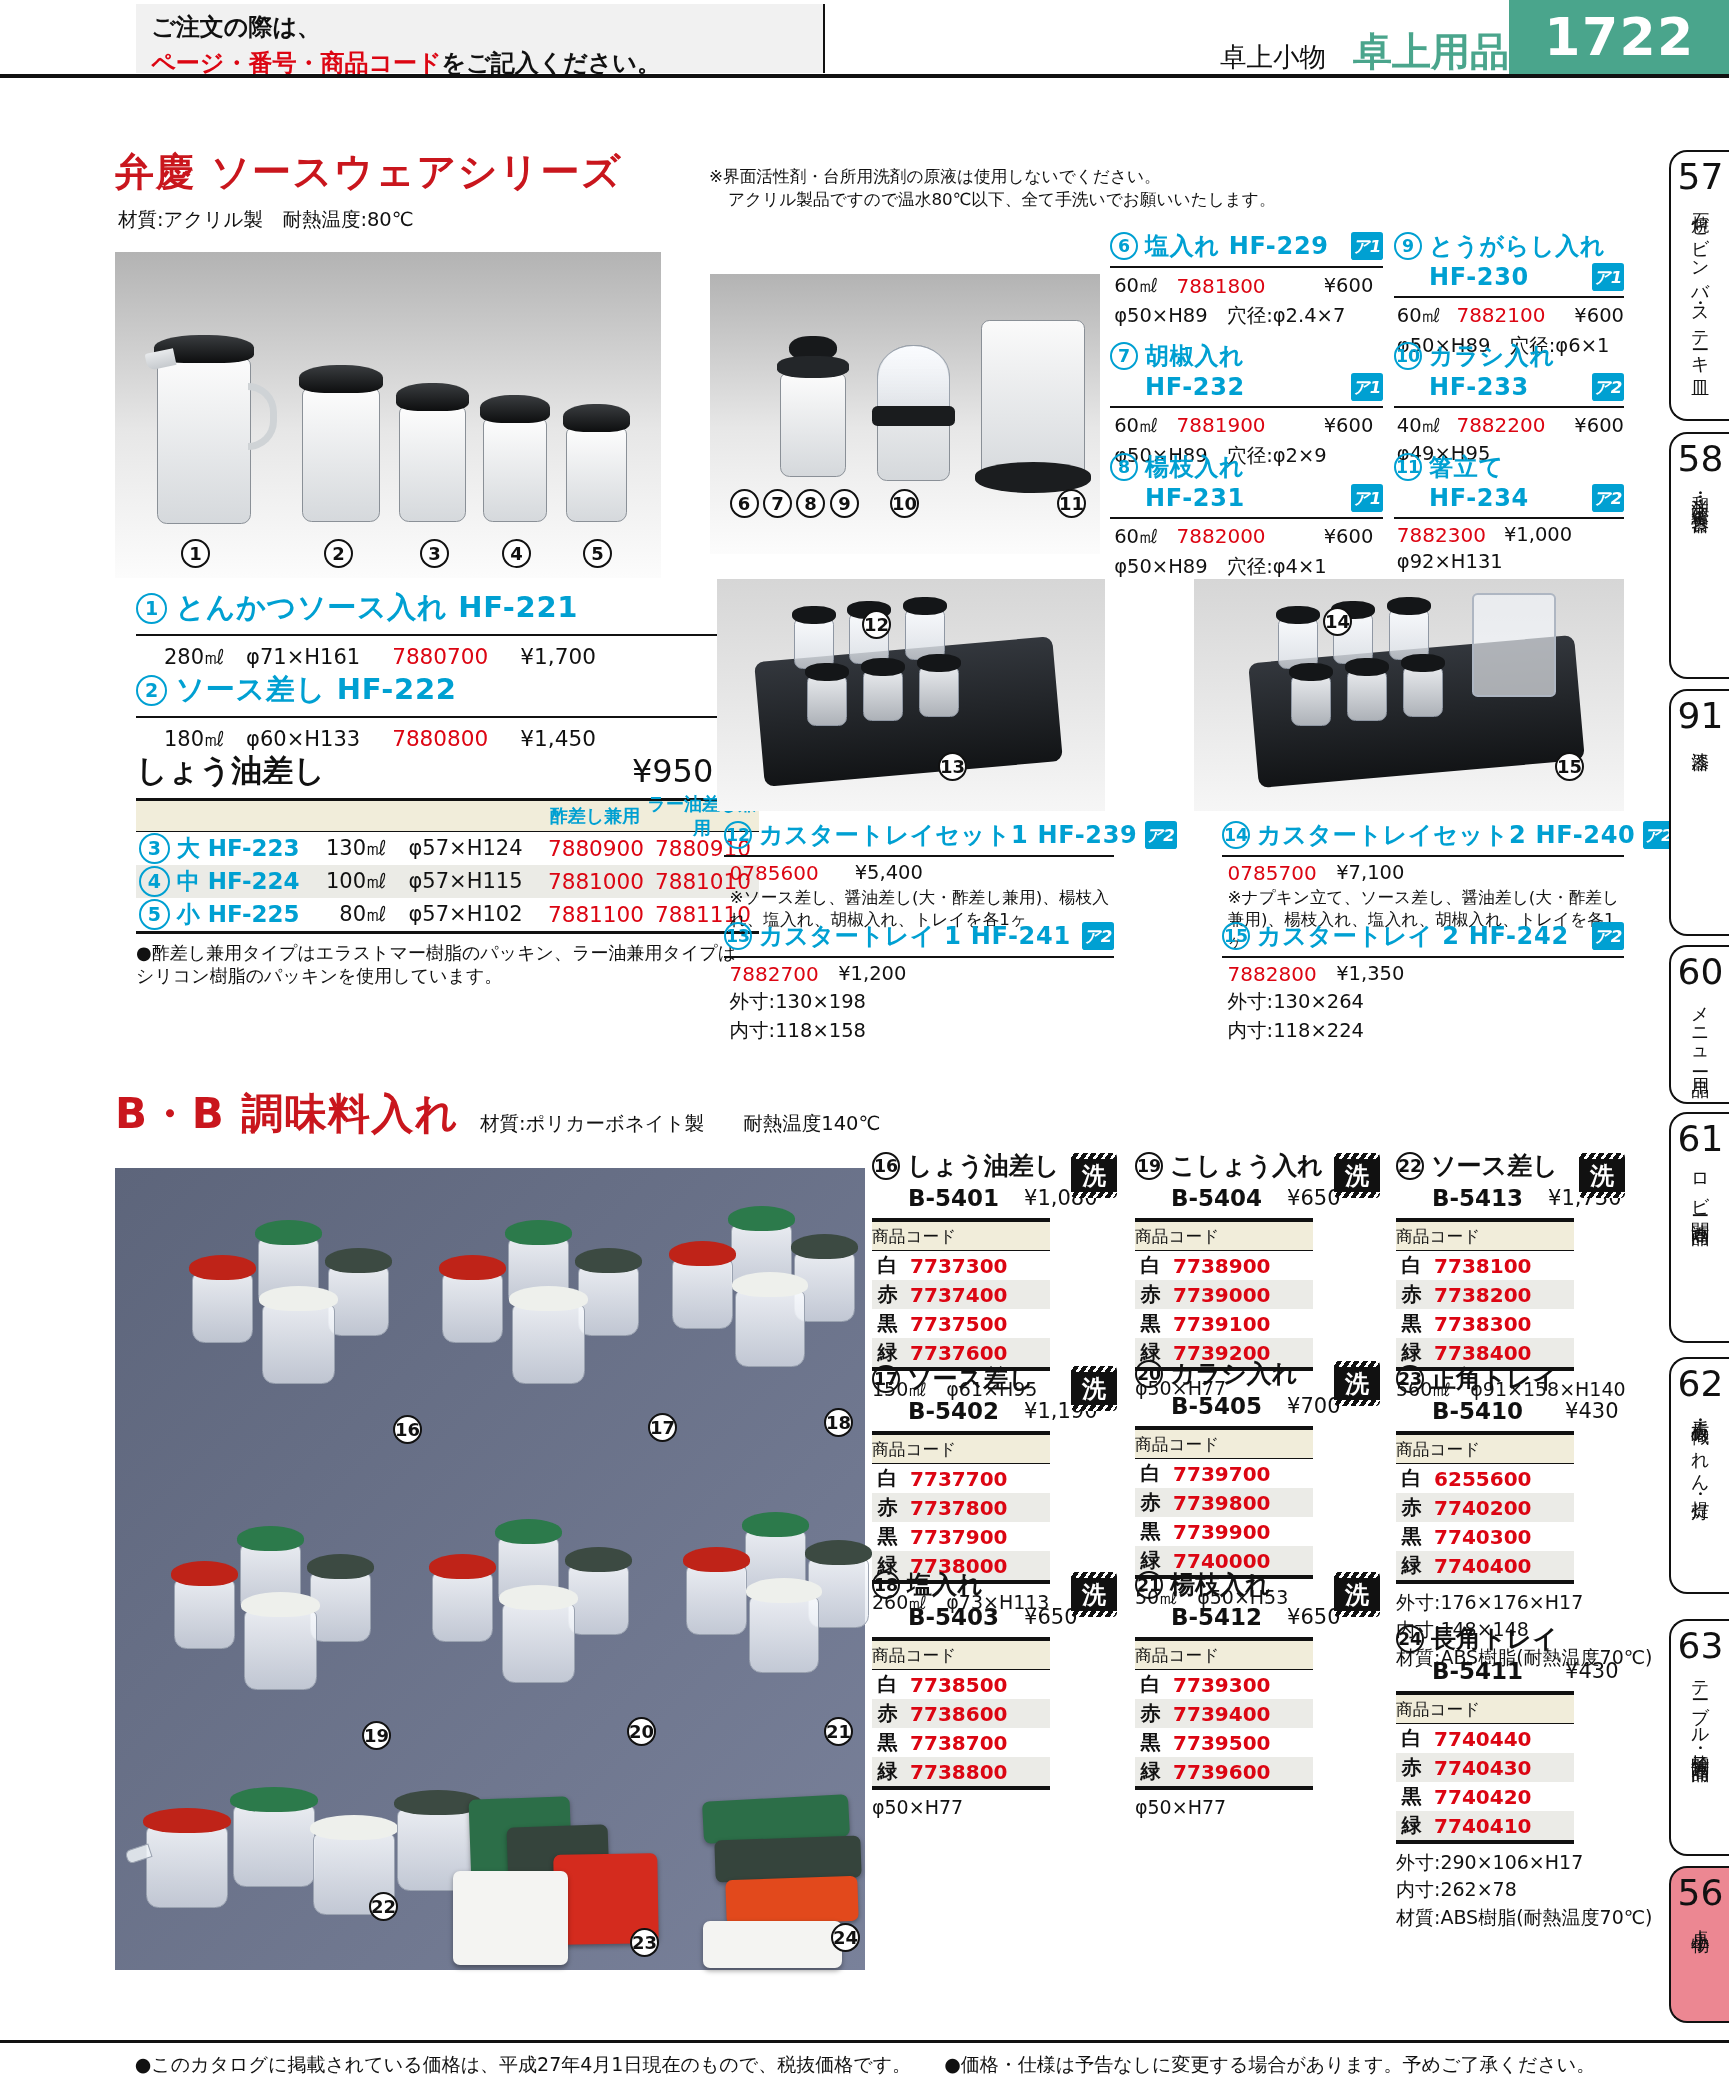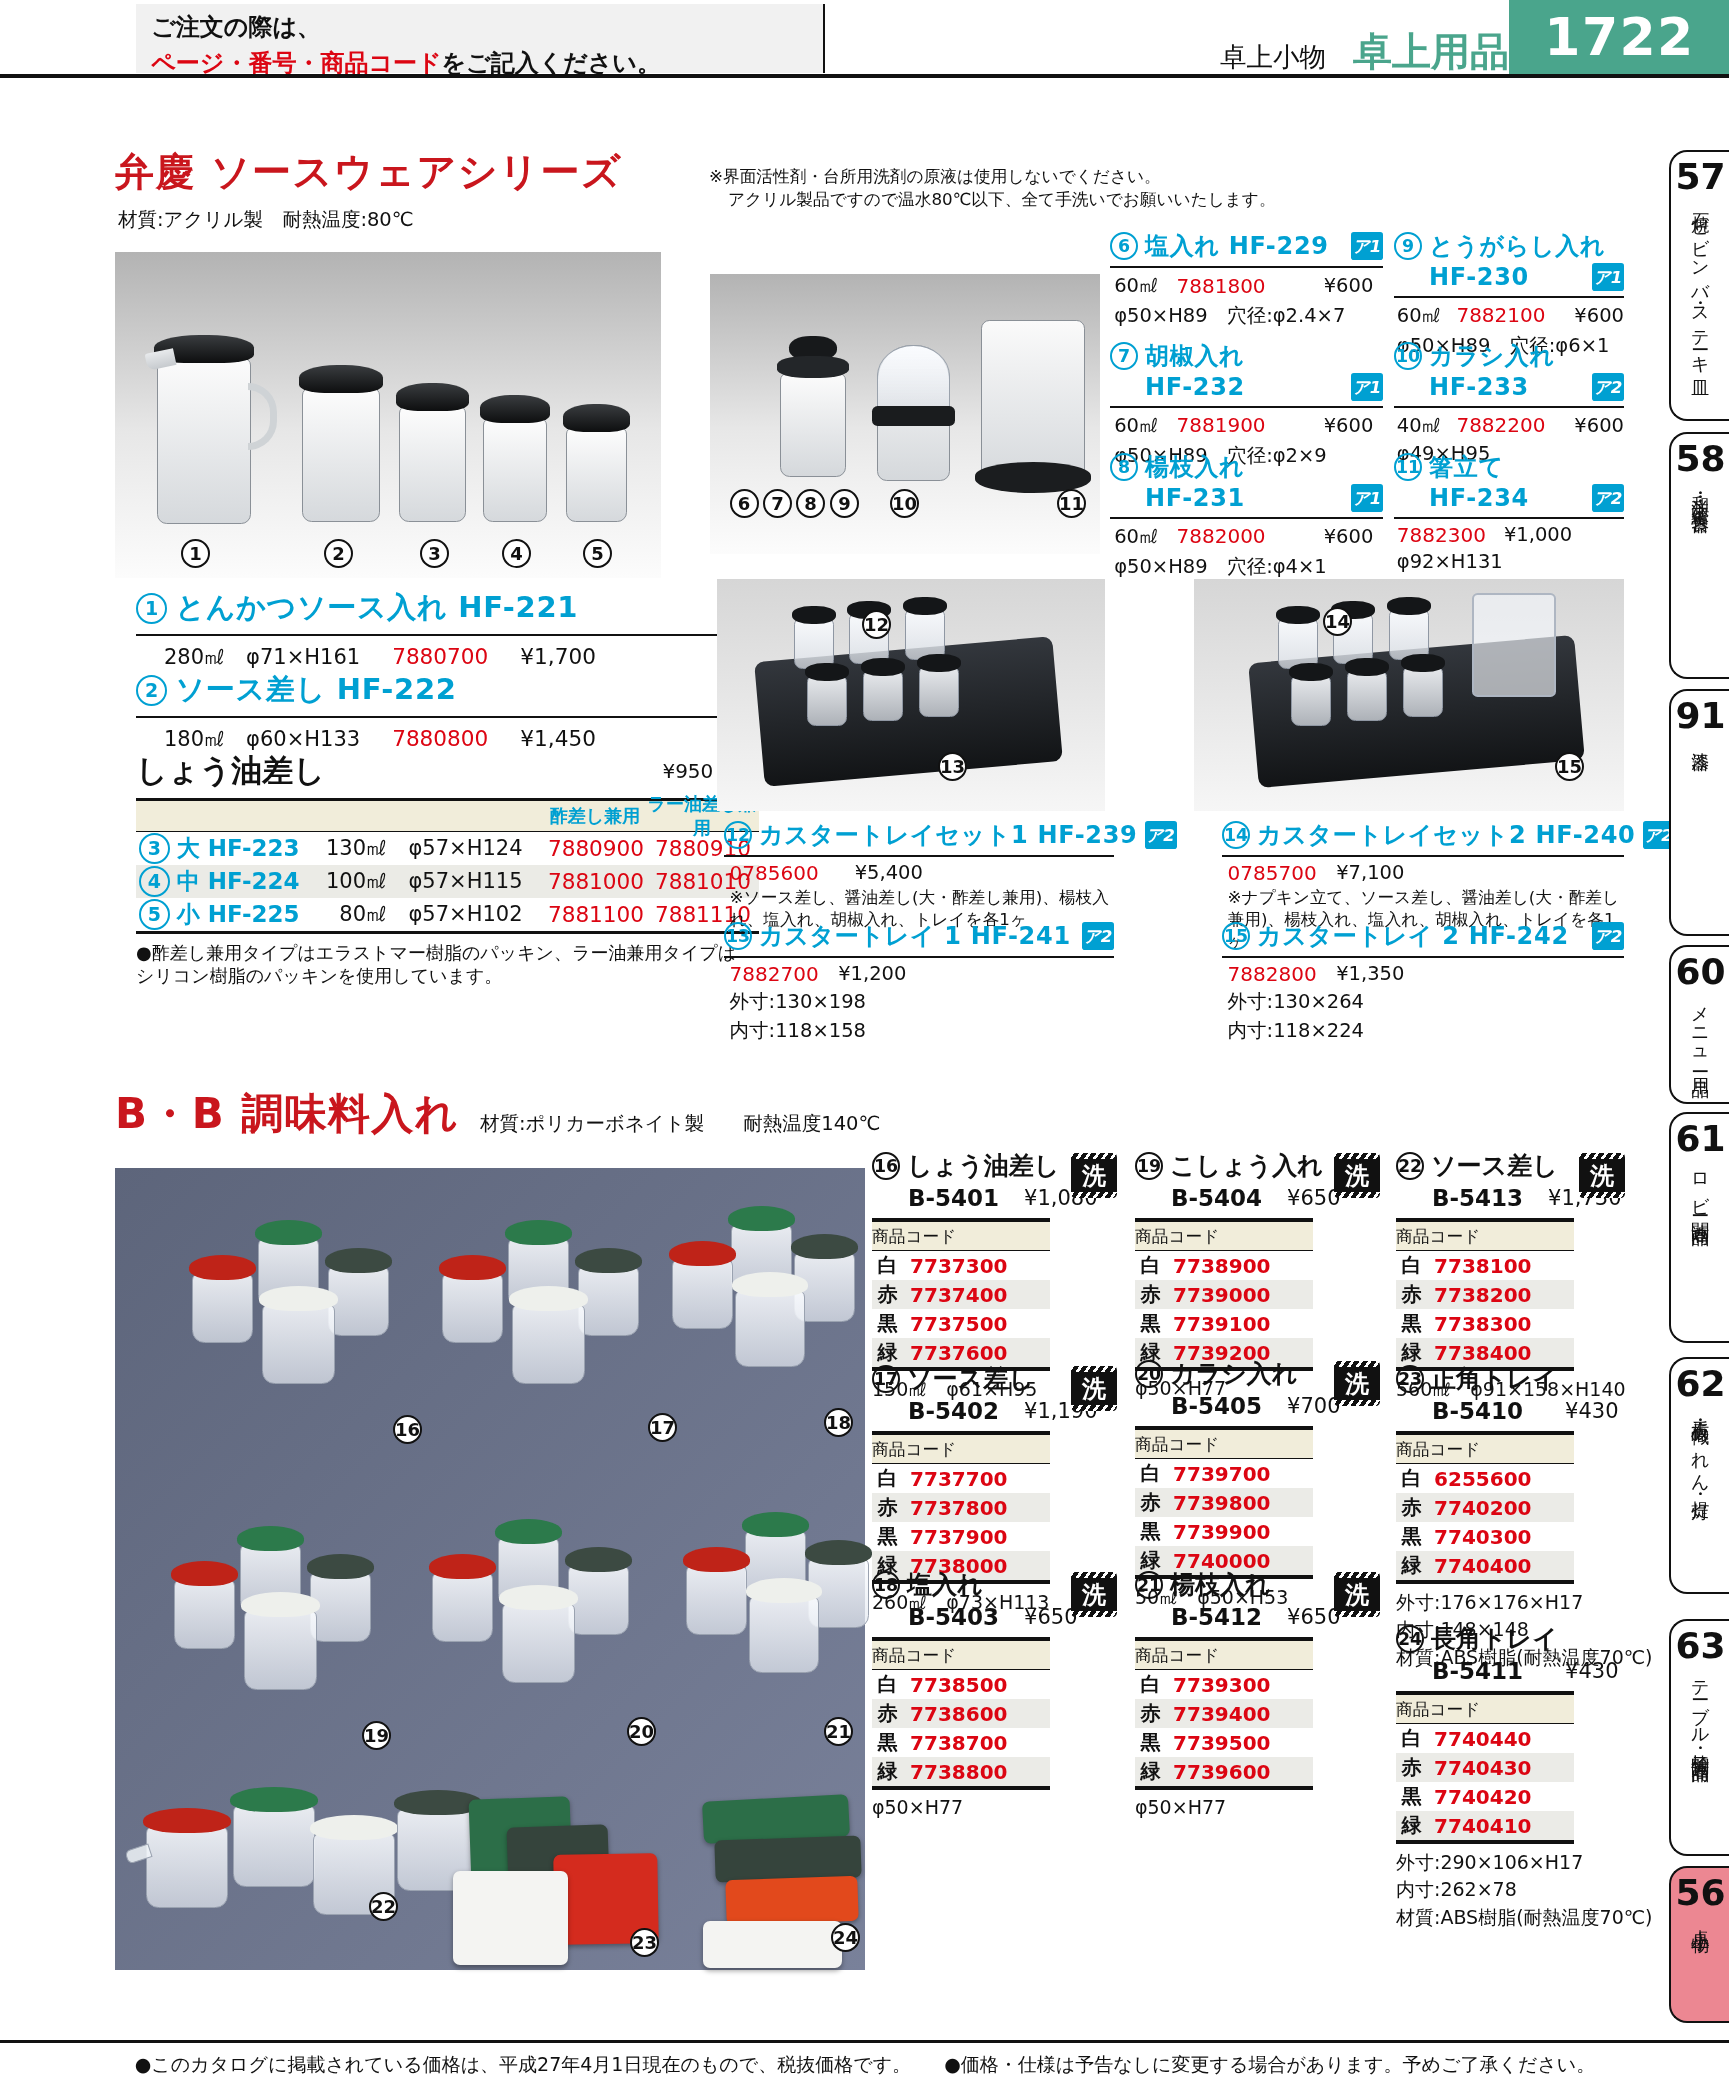--- a/index.html
+++ b/index.html
@@ -76,21 +76,21 @@
 .bbp{font-size:21px}
 .bbs{font-size:19px;margin-top:5.6px;white-space:nowrap}
 .ctable{width:178px;border-top:4.2px solid #111;border-bottom:4.2px solid #111;margin-top:7px}
 .chead{background:var(--cream);font-size:16.7px;text-align:left;padding:2.8px 0;border-bottom:1.4px solid #111}
 .crow{display:flex;align-items:center;height:29px;padding:0 5.6px;gap:12.5px}
 .crow.alt{background:#ebebe7}
 .clabel{font-size:20px;font-weight:bold}
 .ccode{font-size:20px;font-weight:bold;color:var(--redc)}
 
 .tab{position:absolute;left:1669px;width:61px;background:#fff;border:2.8px solid #111;border-right:none;border-radius:18px 0 0 18px;display:flex;flex-direction:column;align-items:center;padding-top:7px;gap:4.2px;overflow:hidden}
-.tabnum{font-size:36px;font-weight:bold;line-height:1}
+.tabnum{font-size:36px;font-weight:normal;line-height:1}
 .tabtxt{writing-mode:vertical-rl;font-size:18px;line-height:1.2;letter-spacing:2.1px;max-height:calc(100% - 58px)}
 .tab.active{background:var(--pink)}
 .frule{left:0;top:2040px;width:1730px;height:2.8px;background:#111}
 .foot{left:0;top:2052px;width:1730px;display:flex;justify-content:center;gap:33px;font-size:19px}
 </style>
 </head>
 <body>
 
 <div class="page">
 
@@ -155,21 +155,21 @@
     </div>
     <div class="row" style="gap:32px;padding:7px 0 0 28px">
       <span class="spec">180㎖　φ60×H133</span>
       <span class="codetxt">7880800</span>
       <span class="price">¥1,450</span>
     </div>
   </div>
   <div class="ab" style="left:136px;top:750px;width:623px">
     <div class="row" style="gap:9.7px;padding-bottom:5.6px">
       <span class="b" style="font-size:31px">しょう油差し</span>
-      <span class="price" style="margin-left:auto;font-size:20px">¥950</span>
+      <span class="price" style="margin-left:auto;font-size:32px">¥950</span>
       <span class="badge">ア2</span>
     </div>
     <div class="stable">
       <div class="shead">
         <span class="sh1"></span>
         <span class="shl">酢差し兼用</span>
         <span class="shl2">ラー油差し兼用</span>
       </div>
       <div class="srow">
         <span class="sc1">

